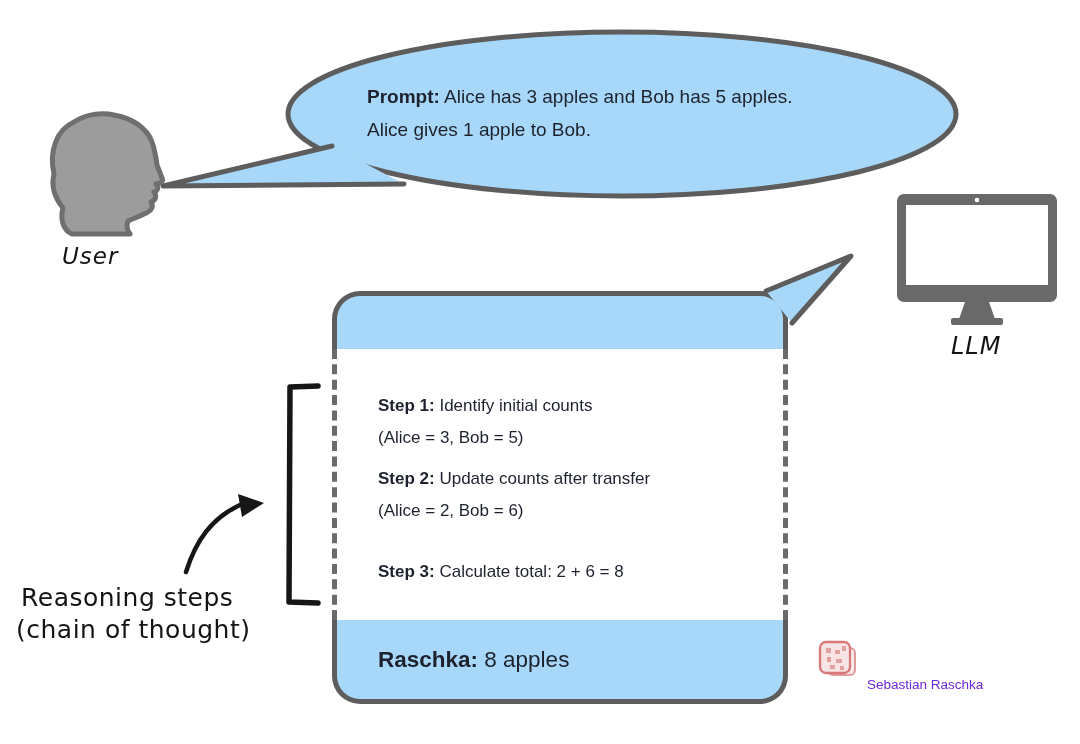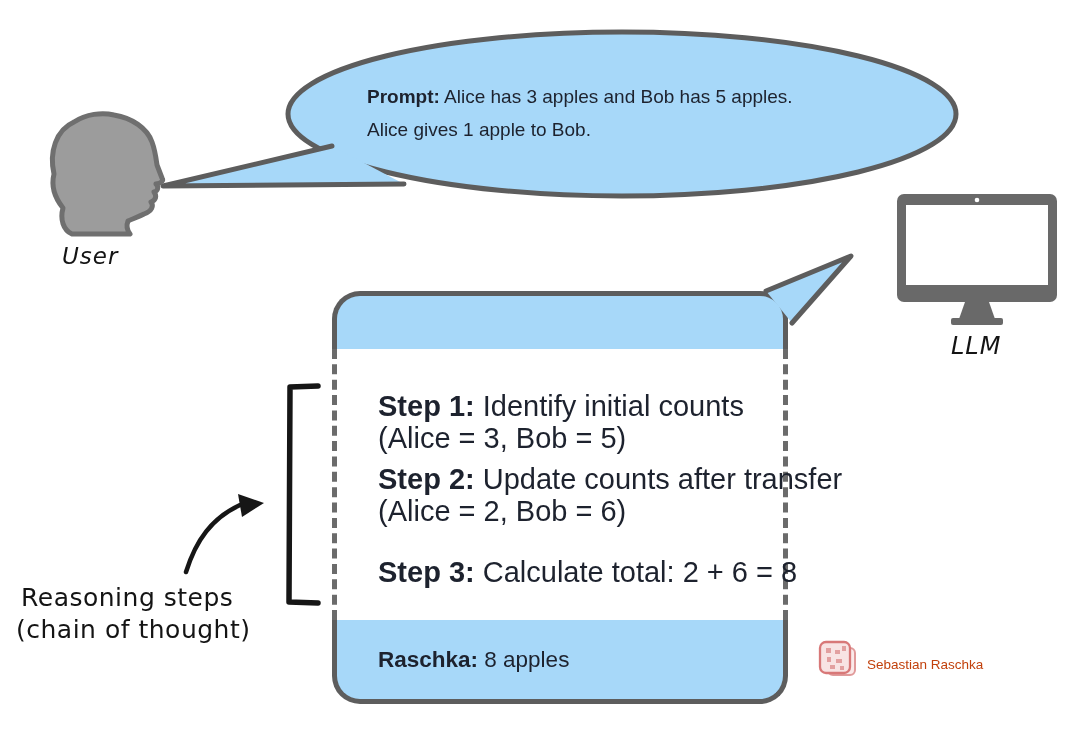--- a/index.html
+++ b/index.html
@@ -32,35 +32,35 @@
     border-radius:0 0 28px 28px;
     box-sizing:border-box; z-index:2;
   }
 
   
   .prompt-text {
     left:367px; top:64px; width:560px; z-index:4;
     font-size:19px; line-height:33px; white-space:nowrap;margin-top:16px;
   }
   .step-group { left:378px; width:400px; z-index:4;
-    font-size:29px; line-height:32px; white-space:nowrap; }
+    font-size:17px; line-height:32px; white-space:nowrap; }
   .answer-line { left:378px; top:647px; z-index:4;
     font-size:22.5px; white-space:nowrap; }
   b { font-weight:bold; }
 
   .hand {
     font-family:"DejaVu Sans", sans-serif;
     color:#141414; z-index:4; white-space:nowrap;
   }
   .user-label  { left:62px;  top:243px; font-size:23px; font-style:italic; letter-spacing:1px; }
   .llm-label   { left:951px; top:332px; font-size:24px; font-style:italic; letter-spacing:1px; }
   .anno-line1  { left:21px;  top:583px; font-size:25px; letter-spacing:0.5px; }
   .anno-line2  { left:16px;  top:615px; font-size:25px; letter-spacing:0.5px; }
 
-  .credit-name { left:867px; top:657px; font-size:13.5px; color:#c2410c; z-index:4; white-space:nowrap; }
+  .credit-name { left:867px; top:677px; font-size:13.5px; color:#6d28d9; z-index:4; white-space:nowrap; }
 </style>
 </head>
 <body>
 
 <div class="canvas">
 
   <svg class="layer" width="1080" height="744" viewBox="0 0 1080 744" style="z-index:1;">
 
     <g>
       <ellipse cx="622" cy="114" rx="334" ry="82" fill="#a7d8f9" stroke="#5d5d5d" stroke-width="5"></ellipse>

